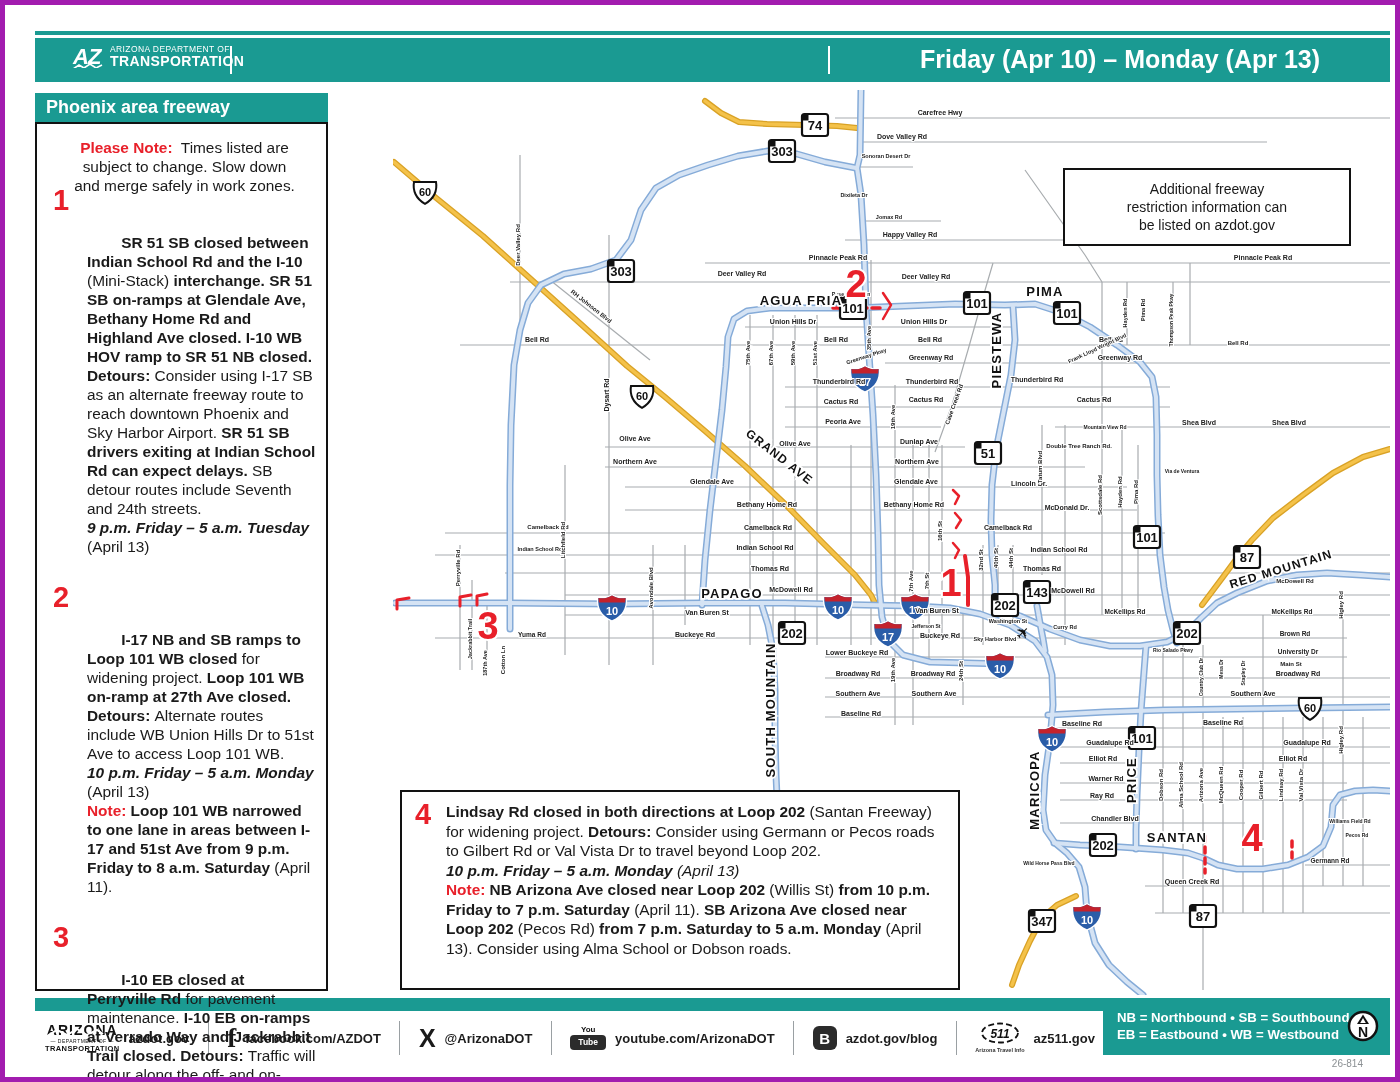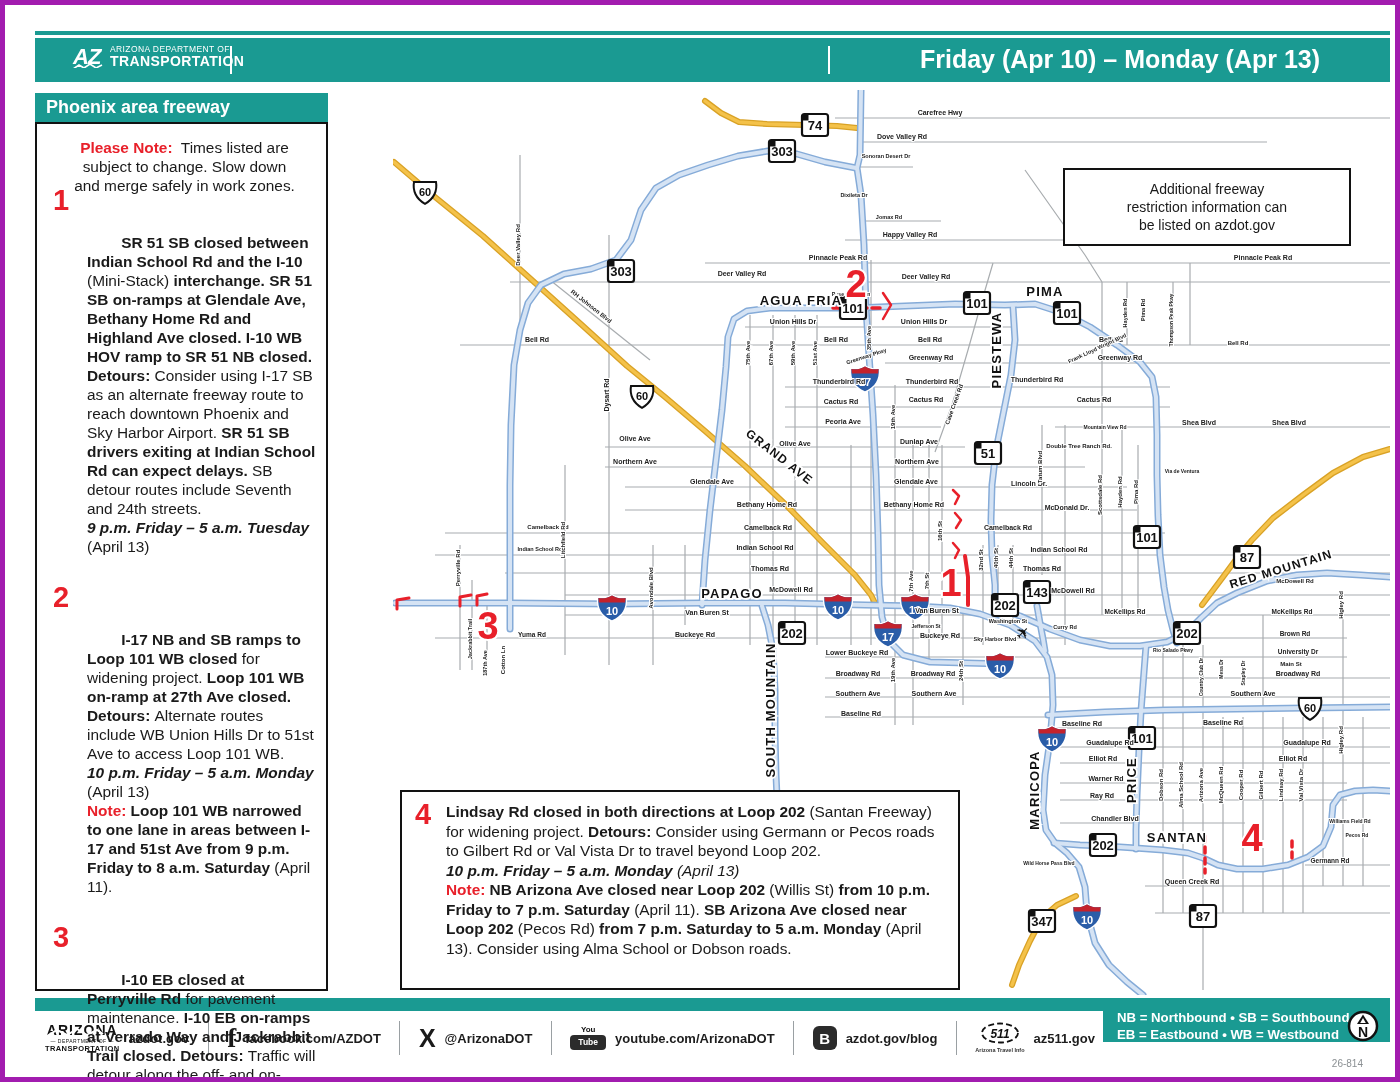--- a/index.html
+++ b/index.html
@@ -42,21 +42,21 @@
   .albl{font-family:"Liberation Sans",sans-serif;font-weight:bold;fill:#101010;letter-spacing:1.2px;paint-order:stroke;stroke:#fff;stroke-width:3.5px;}
   .rnum{font-family:"Liberation Sans",sans-serif;font-weight:bold;fill:var(--red);paint-order:stroke;stroke:#fff;stroke-width:4px;font-size:38px;}
   .shtxt{font-family:"Liberation Sans",sans-serif;font-weight:bold;text-anchor:middle;}
   
   .info-box{position:absolute;left:1058px;top:163px;width:284px;height:74px;border:2px solid #121212;background:#fff;z-index:2;display:flex;flex-direction:column;justify-content:center;text-align:center;font-size:14px;line-height:18px;color:#1a1a1a;}
   .box4{position:absolute;left:395px;top:785px;width:560px;height:200px;border:2px solid #121212;background:#fff;z-index:2;box-sizing:border-box;padding:10px 14px 0 14px;}
   .box4 .b4-num{position:absolute;left:13px;top:6px;color:var(--red);font-weight:bold;font-size:29px;}
   .box4 .b4-text{margin-left:30px;font-size:15.4px;line-height:19.5px;color:#1a1a1a;white-space:pre-wrap;}
   
   .ft-rule{position:absolute;left:30px;top:993px;width:1355px;height:13px;background:var(--teal);}
-  .legend{position:absolute;left:1098px;top:993px;width:287px;height:44px;background:var(--teal);color:#fff;z-index:2;box-sizing:border-box;padding:11px 0 0 14px;font-size:13.2px;font-weight:bold;line-height:17px;}
+  .legend{position:absolute;left:1098px;top:993px;width:287px;height:57px;background:var(--teal);color:#fff;z-index:2;box-sizing:border-box;padding:11px 0 0 14px;font-size:13.2px;font-weight:bold;line-height:17px;}
   .legend .compass{position:absolute;right:10px;top:11px;}
   .f-row{position:absolute;left:40px;top:1008px;width:1050px;height:50px;display:flex;align-items:center;justify-content:space-between;z-index:2;}
   .f-item{display:flex;align-items:center;gap:9px;}
   .f-label{font-size:13px;font-weight:bold;color:#1d1d1d;}
   .f-div{width:1px;height:34px;background:#9aa0a3;}
   .adot-logo{text-align:center;line-height:1;color:#111;}
   .adot-az{font-weight:bold;font-size:14px;letter-spacing:1px;position:relative;}
   .adot-az svg{position:absolute;left:0;top:5px;}
   .adot-dept{font-size:5px;letter-spacing:.5px;margin-top:2px;}
   .adot-tr{font-size:7.5px;font-weight:bold;letter-spacing:.4px;margin-top:1px;}

